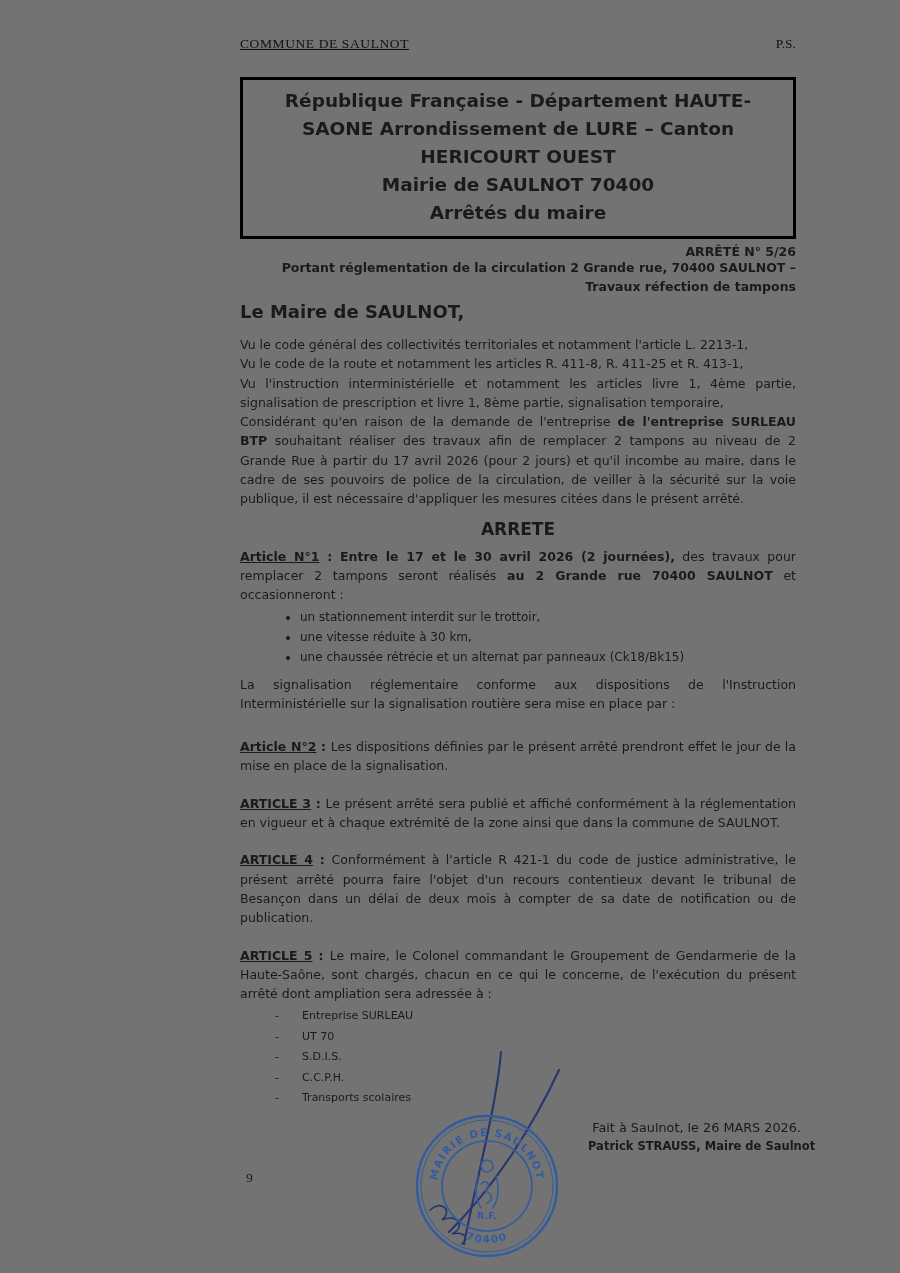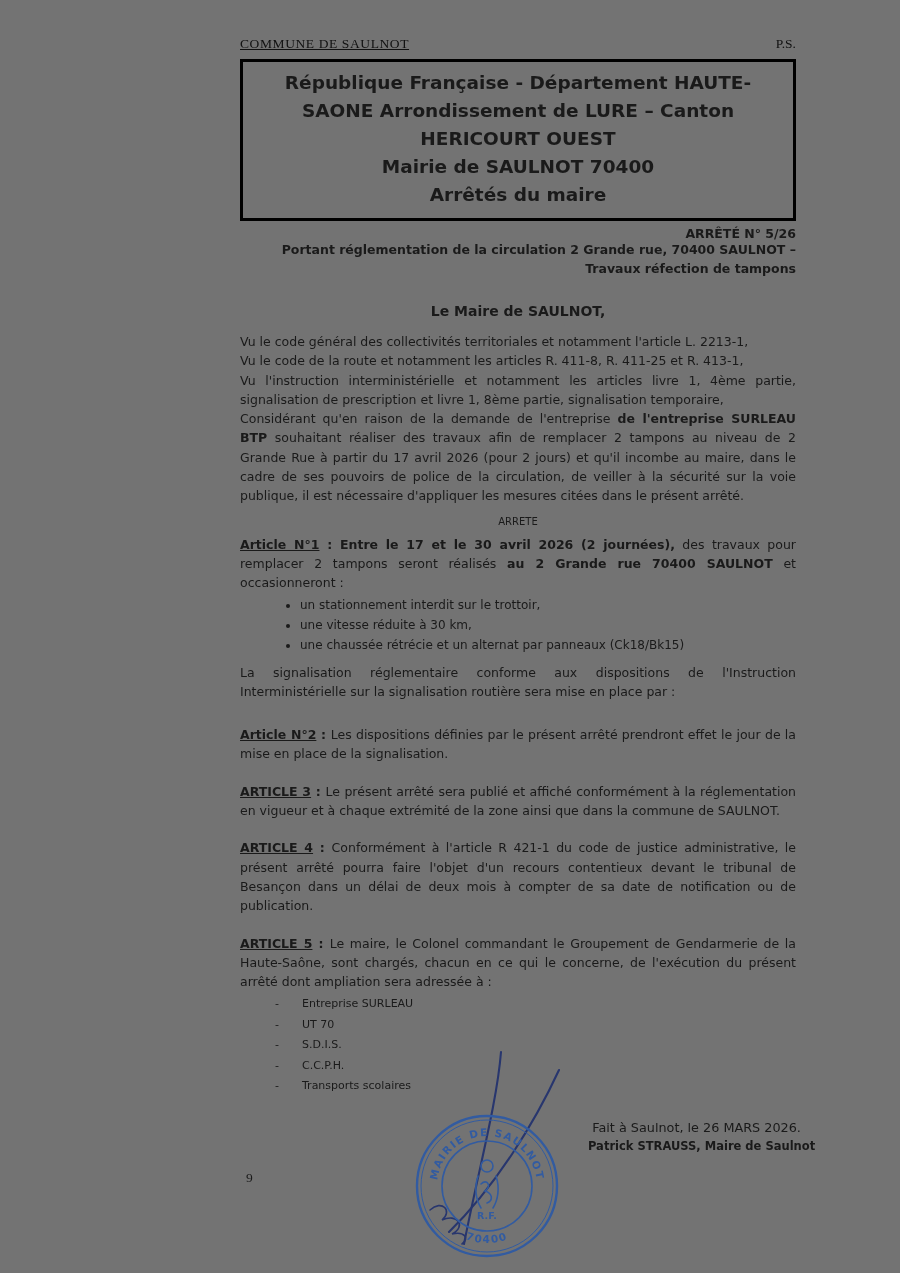--- a/index.html
+++ b/index.html
@@ -7,28 +7,28 @@
   .page {
     position:relative; width:900px; height:1273px; margin:0 auto;
     background:#737373; overflow:hidden;
     font-family:"DejaVu Sans", sans-serif; color:#1a1a1a;
   }
   .content { position:absolute; left:240px; top:36px; width:556px; }
   .doc-header { display:flex; justify-content:space-between; align-items:baseline;
     font-family:"Liberation Serif", serif; font-size:13.5px; color:#111; }
   .hdr-left { text-decoration:underline; letter-spacing:0.6px; }
   .hdr-right { }
-  .title-box { margin-top:7px; border:3px solid #000; padding:7px 4px 9px;
+  .title-box { margin-top:25px; border:3px solid #000; padding:7px 4px 9px;
     text-align:center; font-weight:bold; font-size:18.5px; line-height:28px; }
   .arrete-number { text-align:right; font-weight:bold; font-size:12.5px; margin-top:5px; }
   .subject { text-align:right; font-weight:bold; font-size:12.5px; line-height:18.5px; }
-  .maire-line { text-align:center; font-weight:bold; font-size:14px; margin-top:25px; }
+  .maire-line { text-align:left; font-weight:bold; font-size:18px; margin-top:5px; }
   .para { font-size:12.5px; line-height:19.3px; text-align:justify; }
   .preamble { margin-top:13px; }
-  .arrete-heading { text-align:center; font-weight:normal; font-size:10px; margin:10px 0 8px; }
+  .arrete-heading { text-align:center; font-weight:bold; font-size:17px; margin:10px 0 8px; }
   .b { font-weight:bold; }
   .u { text-decoration:underline; }
   ul.bullets { list-style:disc outside; margin:2px 0 2px 28px; padding-left:32px;
     font-size:12px; line-height:20px; }
   .company { text-align:center; font-weight:bold; font-size:13px; line-height:20px; margin:5px 0 4px; }
   .mt8 { margin-top:8px; } .mt12 { margin-top:24px; } .mt18 { margin-top:18px; }
   ul.dash-list { list-style:none; margin:3px 0 0 35px; font-size:11px; line-height:20.5px; }
   ul.dash-list li::before { content:"-"; display:inline-block; width:27px; }
   .signature { position:absolute; left:578px; top:1118px; font-size:12.8px; line-height:19px;text-align:center; }
   .sig-name { font-weight:bold; font-size:11.5px; margin-left:10px; }

